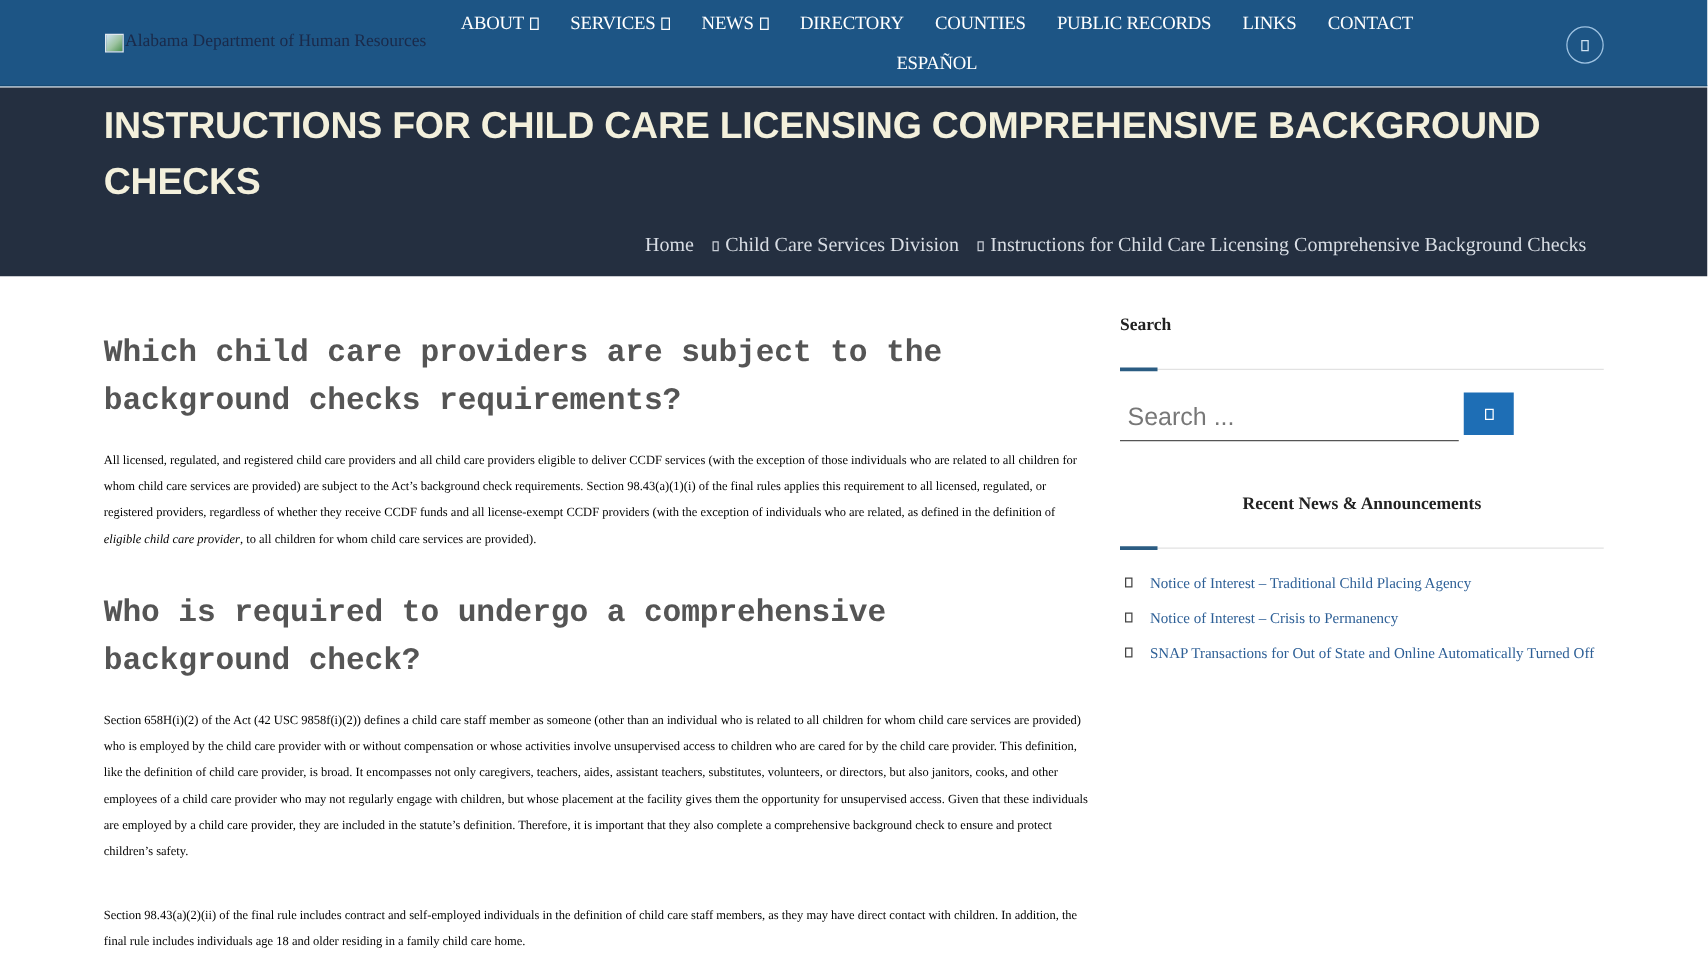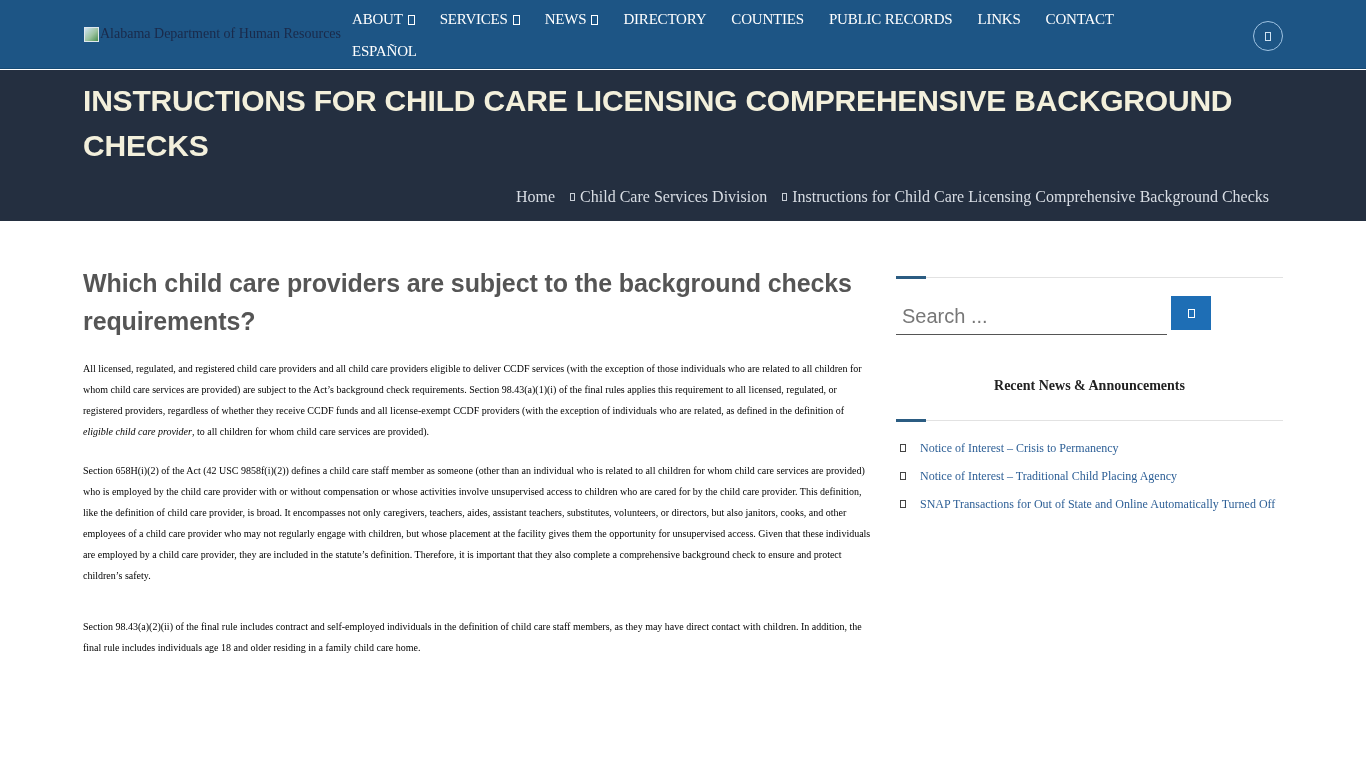--- a/index.html
+++ b/index.html
@@ -5,38 +5,38 @@
   * { box-sizing: border-box; margin: 0; padding: 0; }
   html, body { width: 1366px; height: 768px; overflow: hidden; background: #ffffff; }
   body { font-family: "Liberation Serif", "DejaVu Serif", serif; color: #555555; position: relative; }
 
   
   .topbar { position: absolute; left: 0; top: 0; width: 1366px; height: 69px; background: #1d5585; border-bottom: 1px solid #164a74; }
   .logo { position: absolute; left: 83px; top: 26px; display: flex; font-size: 14px; color: #1a2a4a; font-family: "Liberation Serif", serif; white-space: nowrap; }
   .logo-img { width: 16px; height: 16px; display: inline-block; position: relative; margin-right: 1px; }
   .logo-img::before { content: ""; position: absolute; left: 1px; top: 1px; width: 13px; height: 13px; background: linear-gradient(135deg, #cfe3f3 0%, #9cc3a0 55%, #4a8f4f 100%); border: 1px solid #e0e8ee; }
   .nav { position: absolute; left: 352px; top: 6px; width: 820px; }
-  .nav-row { display: flex; align-items: center; height: 26px; }
+  .nav-row { display: flex; align-items: center; height: 26px; justify-content: center; }
   .nav-row.second { margin-top: 6px; }
   .nav-item { color: #ffffff; font-size: 15px; margin-right: 25px; text-transform: uppercase; white-space: nowrap; font-family: "Liberation Serif", serif; letter-spacing: -0.2px; cursor: pointer; }
   .nav-caret { display: inline-block; width: 7px; height: 10px; border: 1px solid #ffffff; margin-left: 5px; vertical-align: -1px; }
   .search-circle { position: absolute; left: 1253px; top: 21px; width: 30px; height: 30px; border: 1px solid #9fc3e2; border-radius: 50%; display: flex; align-items: center; justify-content: center; cursor: pointer; }
   .search-circle .glyph { width: 6px; height: 9px; border: 1px solid #cfe2f2; }
 
   
   .title-band { position: absolute; left: 0; top: 70px; width: 1366px; height: 151px; background: #242f40; }
   .page-title { position: absolute; left: 83px; top: 78px; width: 1190px; color: #f3f0dc; font-family: "Liberation Sans", sans-serif; font-size: 30px; line-height: 45px; text-transform: uppercase; letter-spacing: -0.2px; }
   .breadcrumb { position: absolute; right: 97px; top: 188px; display: flex; align-items: center; font-size: 16px; color: #d8dde4; white-space: nowrap; }
   .breadcrumb .crumb { cursor: pointer; }
   .breadcrumb .sep { display: inline-block; width: 5px; height: 8px; border: 1px solid #c8ced6; margin: 0 5px 0 15px; vertical-align: -1px; }
   .breadcrumb .current { cursor: default; }
 
   
   .content { position: absolute; left: 83px; top: 264px; width: 788px; }
-  .content h2 { font-family: Liberation Sans, sans-serif; font-weight: bold; font-size: 25px; line-height: 38px; color: #555555; letter-spacing: -0.1px; }
+  .content h2 { font-family: Liberation Mono, monospace; font-weight: bold; font-size: 25px; line-height: 38px; color: #555555; letter-spacing: -0.1px; }
   .content p { font-size: 10px; line-height: 21px; color: #000000; margin-top: 18px; }
   .content h2.second { margin-top: 30px; }
   .content p.third { margin-top: 30px; }
   .content em { font-style: italic; }
 
   
   .sidebar { position: absolute; left: 896px; top: 252px; width: 387px; }
   .widget-title { font-weight: bold; font-size: 14px; color: #222222; line-height: 18px; }
   .widget-rule { position: relative; height: 2px; margin-top: 24px; }
   .widget-rule::before { content: ""; position: absolute; left: 0; top: 0; width: 387px; height: 1px; background: #e2e2e2; top: 1px; }
@@ -91,46 +91,48 @@
   <span class="sep"></span>
   <a class="crumb">Child Care Services Division</a>
   <span class="sep"></span>
   <span class="current">Instructions for Child Care Licensing Comprehensive Background Checks</span>
 </div>
 
 <main class="content">
   <h2>Which child care providers are subject to the background checks requirements?</h2>
   <p><span>All licensed, regulated, and registered child care providers and all child care providers eligible to deliver CCDF services (with the exception of those individuals who are related to all children for whom child care services are provided) are subject to the Act’s background check requirements.  Section 98.43(a)(1)(i) of the final rules applies this requirement to all licensed, regulated, or registered providers, regardless of whether they receive CCDF funds and all license-exempt CCDF providers (with the exception of individuals who are related, as defined in the definition of </span><em>eligible child care provider</em><span>, to all children for whom child care services are provided).</span></p>
 
+  <h2 class="second">Who is required to undergo a comprehensive background check?</h2>
   <p>Section 658H(i)(2) of the Act (42 USC 9858f(i)(2)) defines a child care staff member as someone (other than an individual who is related to all children for whom child care services are provided) who is employed by the child care provider with or without compensation or whose activities involve unsupervised access to children who are cared for by the child care provider. This definition, like the definition of child care provider, is broad. It encompasses not only caregivers, teachers, aides, assistant teachers, substitutes, volunteers, or directors, but also janitors, cooks, and other employees of a child care provider who may not regularly engage with children, but whose placement at the facility gives them the opportunity for unsupervised access. Given that these individuals are employed by a child care provider, they are included in the statute’s definition.  Therefore, it is important that they also complete a comprehensive background check to ensure and protect children’s safety.</p>
   <p class="third">Section 98.43(a)(2)(ii) of the final rule includes contract and self-employed individuals in the definition of child care staff members, as they may have direct contact with children. In addition, the final rule includes individuals age 18 and older residing in a family child care home.</p>
 </main>
 
 <aside class="sidebar">
   <div class="widget search">
+    <div class="widget-title">Search</div>
     <div class="widget-rule"></div>
     <div class="search-row">
       <input class="search-input" type="text" placeholder="Search ..." style="">
       <button class="search-btn">
         <span class="glyph"></span>
       </button>
     </div>
   </div>
 
   <div class="widget news">
     <div class="widget-title">Recent News &amp; Announcements</div>
     <div class="widget-rule"></div>
     <ul class="news-list">
       <li>
           <span class="bullet"></span>
-          <a>Notice of Interest – Crisis to Permanency</a>
+          <a>Notice of Interest – Traditional Child Placing Agency</a>
         </li>
       <li>
           <span class="bullet"></span>
-          <a>Notice of Interest – Traditional Child Placing Agency</a>
+          <a>Notice of Interest – Crisis to Permanency</a>
         </li>
       <li>
           <span class="bullet"></span>
           <a>SNAP Transactions for Out of State and Online Automatically Turned Off</a>
         </li>
     </ul>
   </div>
 
 </aside>
 

